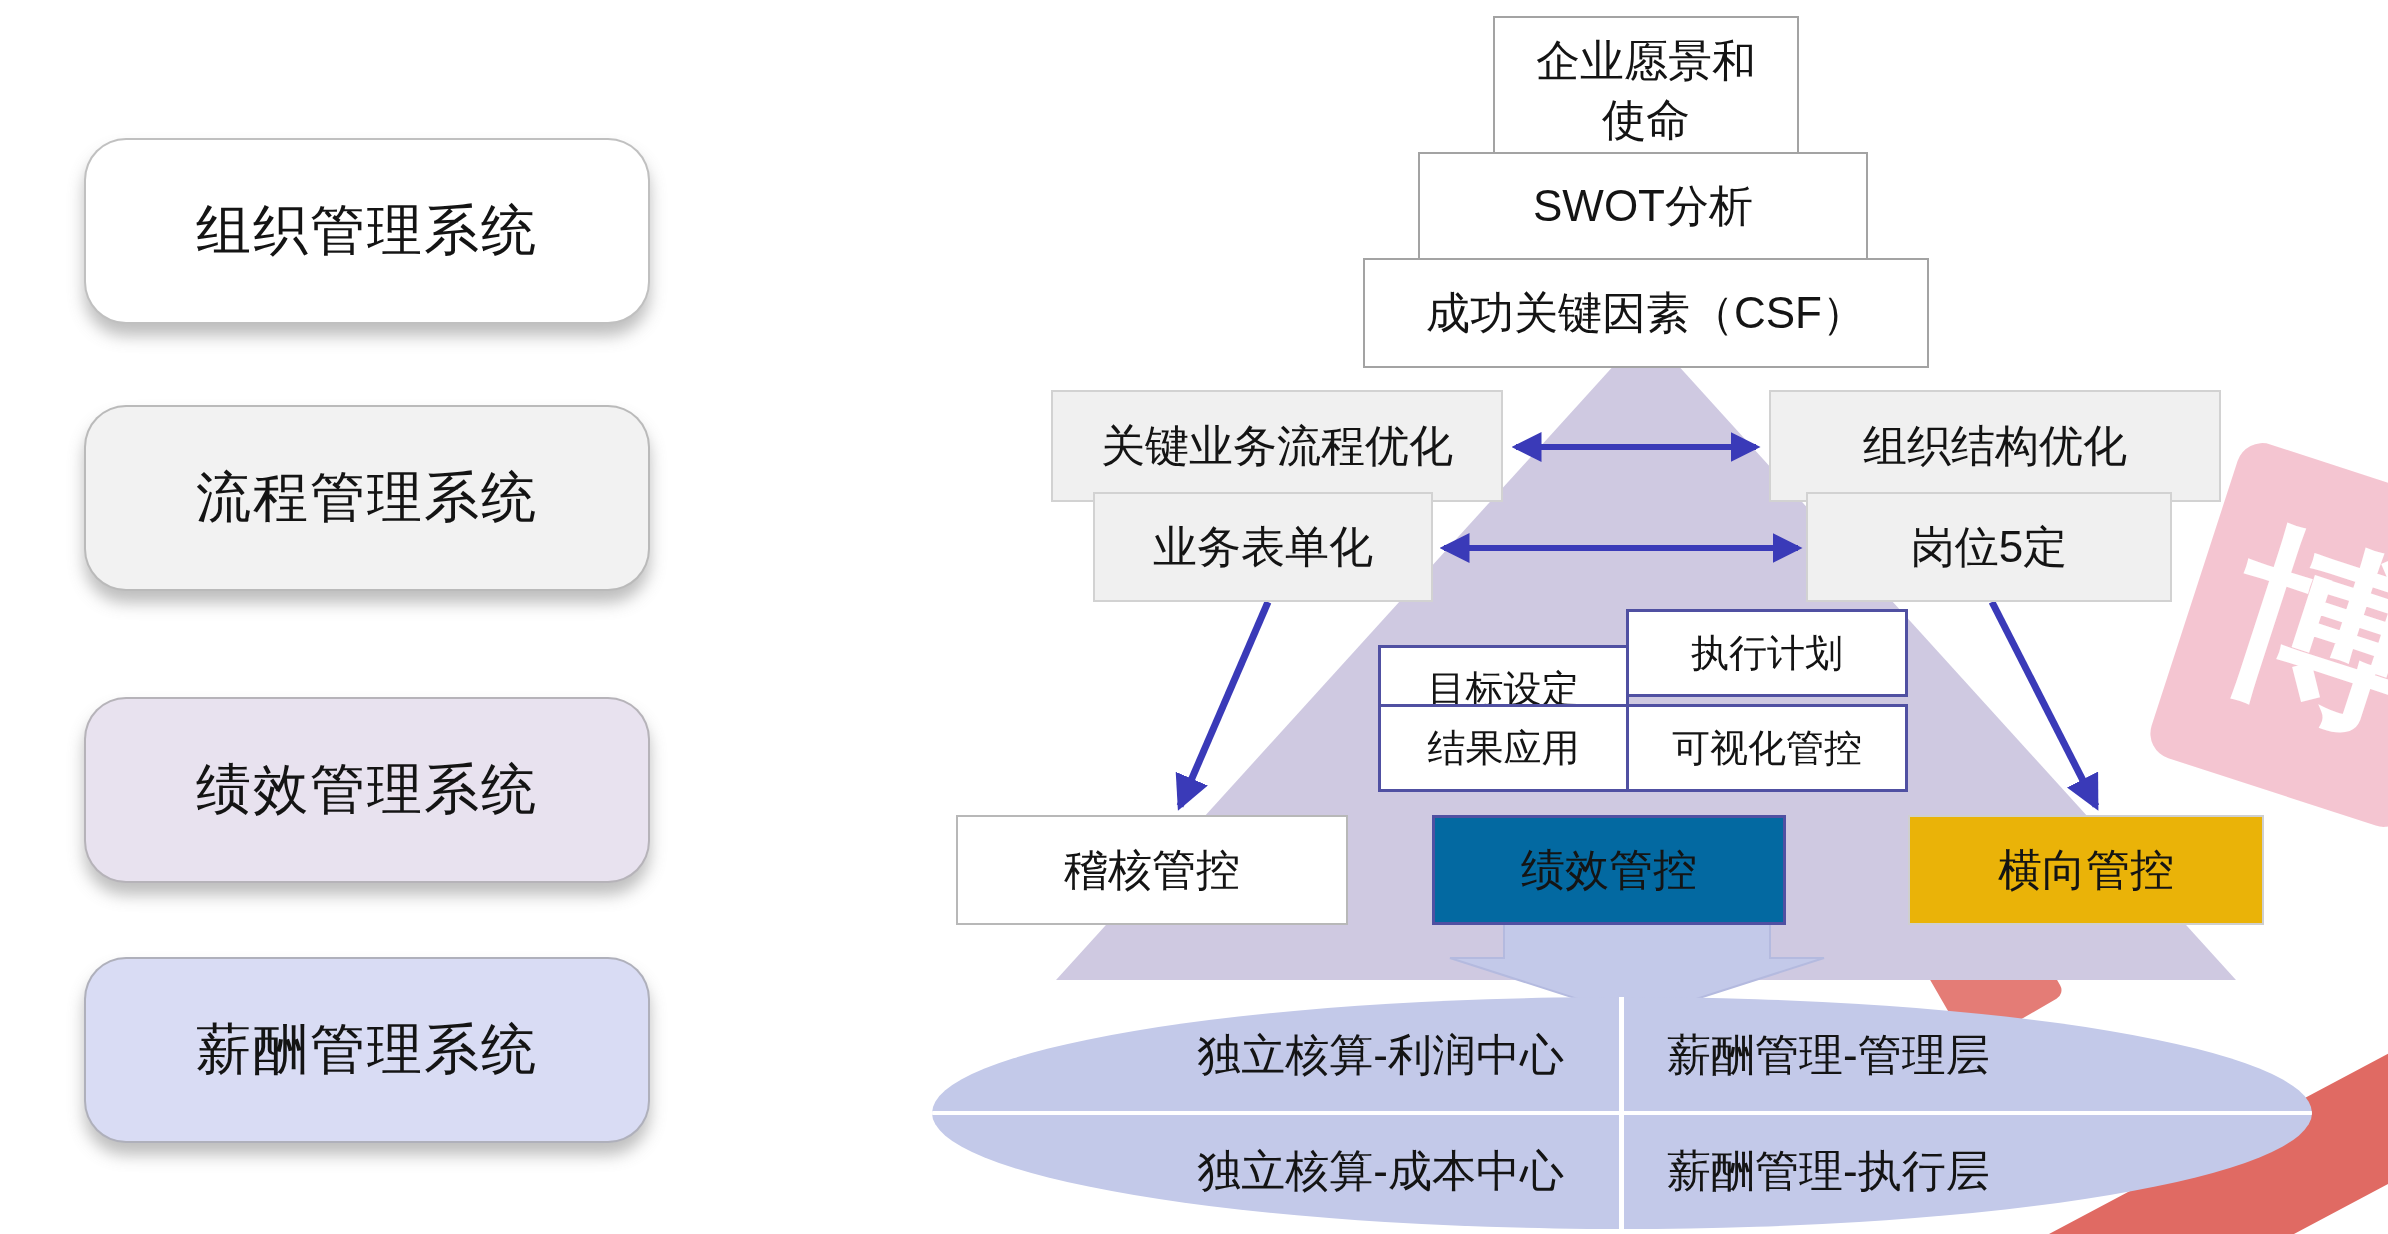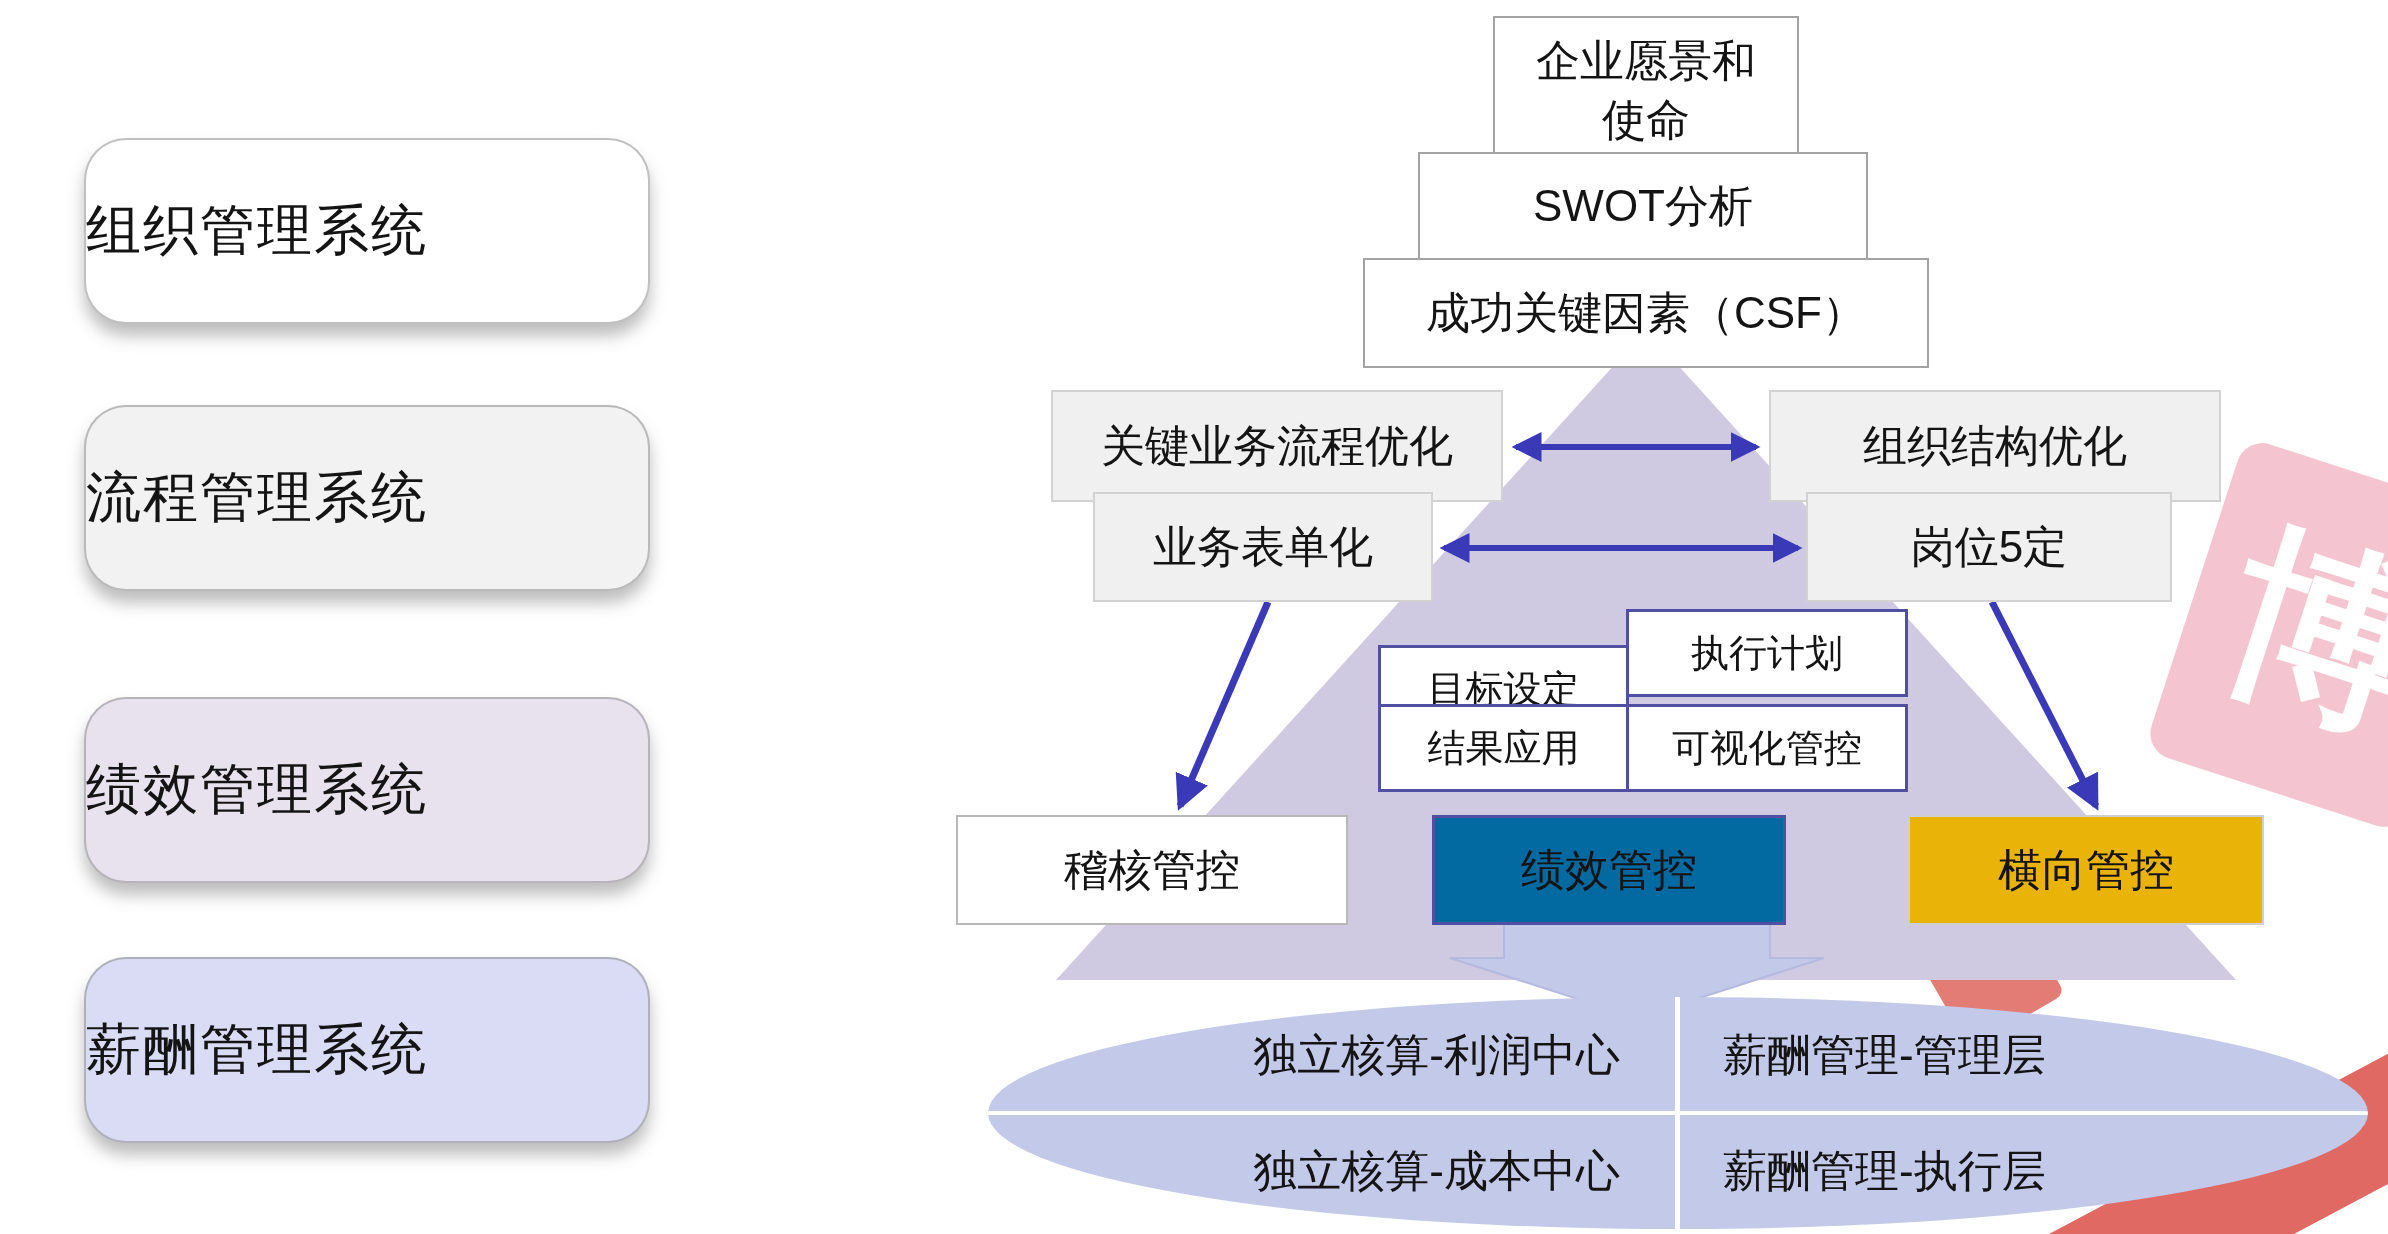--- a/index.html
+++ b/index.html
@@ -29,21 +29,21 @@
     left:1930px;top:900px;width:110px;height:130px;
     background:#d8453c;transform:rotate(-30deg);
     border-radius:10px;opacity:.7;
   }
   
   .sys-card{
     position:absolute;left:84px;width:562px;height:182px;
     border-radius:42px;
     border:2px solid rgba(140,140,140,.55);
     box-shadow:0 12px 16px rgba(110,110,110,.45);
-    display:flex;align-items:center;
+    display:flex;align-items:center;justify-content:center;
     font-size:55px;letter-spacing:2px;
     z-index:3;
   }
   .sys-1{top:138px;background:#ffffff;}
   .sys-2{top:405px;background:#f2f2f2;}
   .sys-3{top:697px;background:#e8e2ef;}
   .sys-4{top:957px;background:#d9dcf4;}
   
   .pyramid{
     position:absolute;left:1056px;top:330px;width:1180px;height:650px;
@@ -80,21 +80,21 @@
   .pg-visual{left:1626px;top:704px;width:282px;height:88px;}
   
   .ctrl{top:815px;height:110px;z-index:7;}
   .ctrl-audit{left:956px;width:392px;background:#ffffff;border:2px solid #b8b8b8;}
   .ctrl-perf{left:1432px;width:354px;background:#0369a1;border:3px solid #5050a2;}
   .ctrl-lateral{left:1908px;width:356px;background:#eab308;border:2px solid #cfcfcf;}
   
   .arrows{position:absolute;left:0;top:0;width:2388px;height:1234px;z-index:5;pointer-events:none;}
   
   .ellipse{
-    position:absolute;left:988px;top:997px;width:1380px;height:232px;
+    position:absolute;left:932px;top:997px;width:1380px;height:232px;
     background:#c3c9e9;border-radius:50%;
     z-index:6;overflow:hidden;
   }
   .ellipse-grid{
     position:absolute;left:0;top:0;width:100%;height:100%;
     display:grid;grid-template-columns:1fr 1fr;grid-template-rows:1fr 1fr;
   }
   .ecell{display:flex;align-items:center;font-size:44px;}
   .ecell.l{justify-content:flex-end;padding-right:58px;}
   .ecell.r{justify-content:flex-start;padding-left:45px;}

